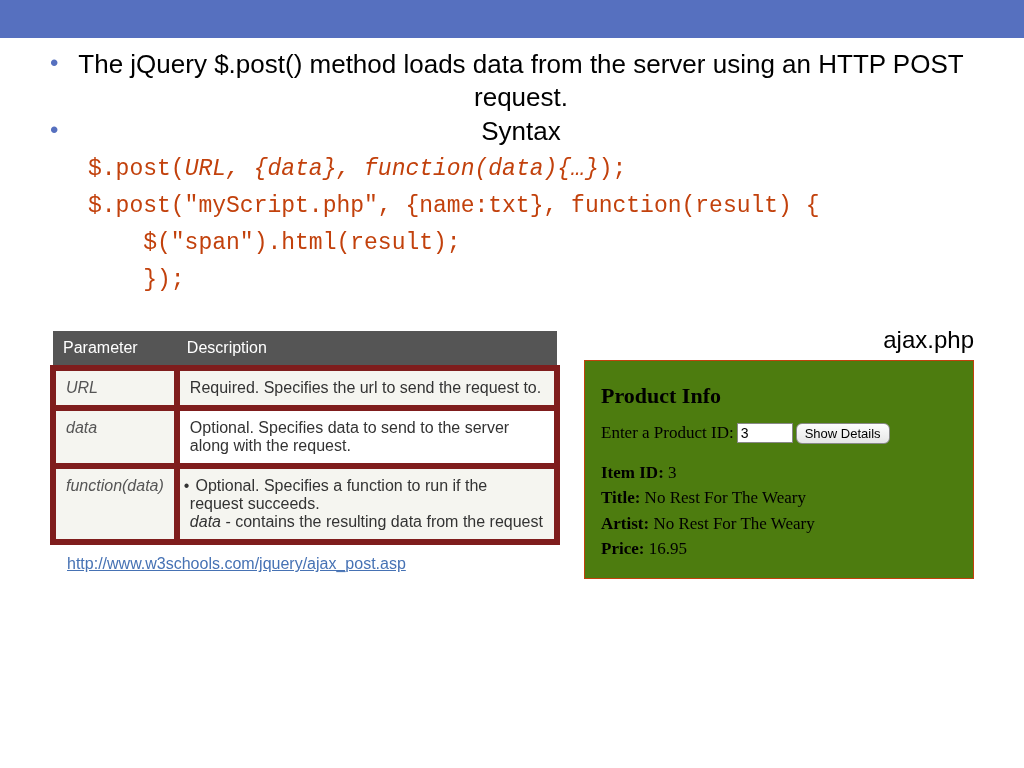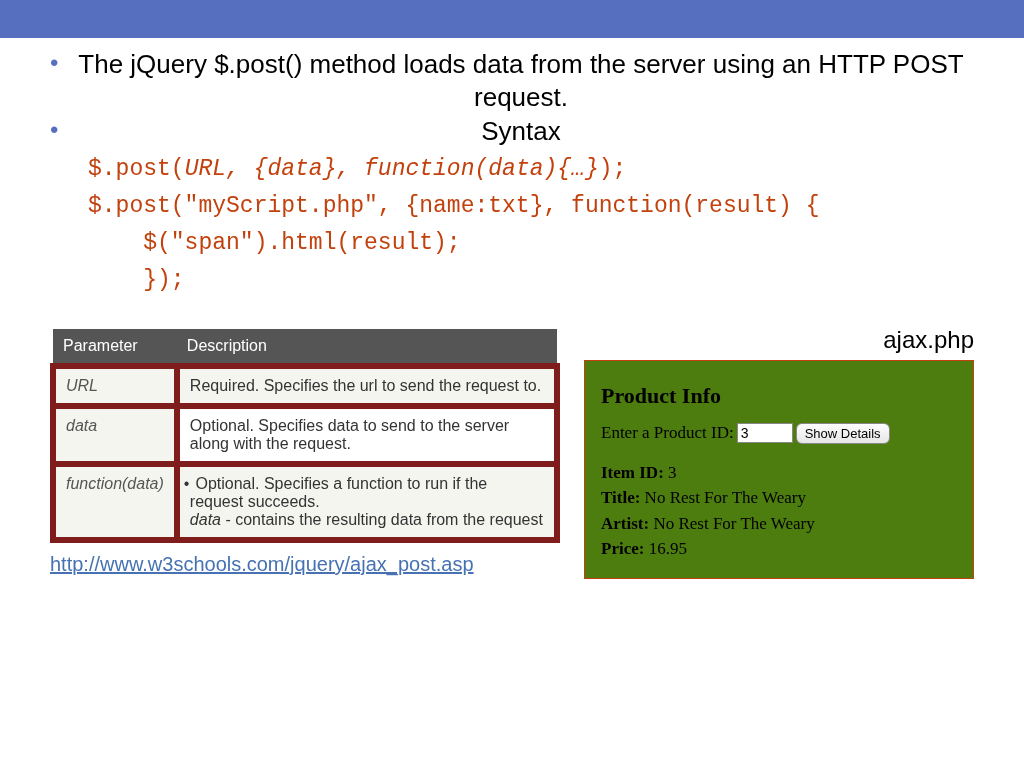--- a/index.html
+++ b/index.html
@@ -129,23 +129,24 @@
     border-radius: 6px;
     background: linear-gradient(#fdfdfd, #e6e6e6);
     font-family: Arial, sans-serif;
     cursor: pointer;
   }
   .demo-details { font-size: 17px; line-height: 1.5; }
   .demo-details b { font-weight: bold; }
   .ref-link {
     display: inline-block;
     margin-top: 10px;
-    font-size: 20px;
+    font-size: 16px;
     color: #4672b4;
     text-decoration: underline;
+    margin-left: 17px;
   }
 </style>
 </head>
 <body>
 
 <div class="topbar"></div>
 
 <div class="slide">
 
 

